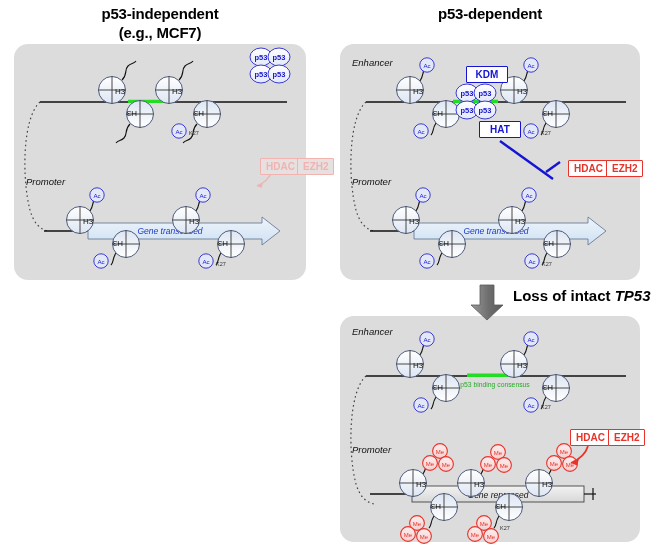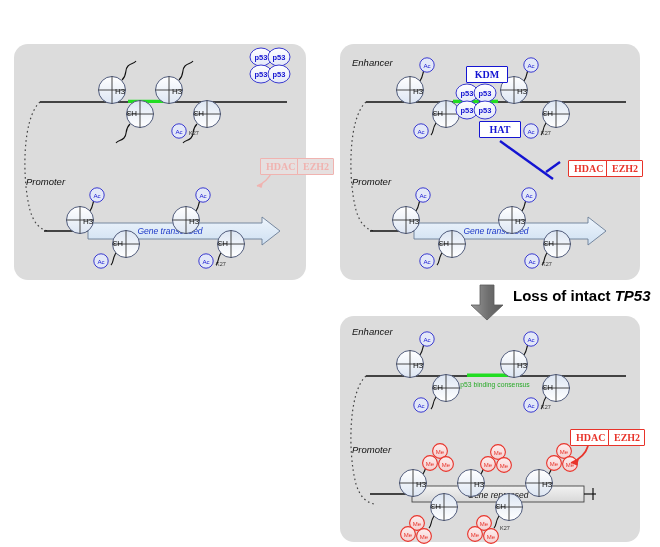--- a/index.html
+++ b/index.html
@@ -25,38 +25,43 @@
   }
 
   
   svg.layer{position:absolute;left:0;top:0;overflow:visible;}
 
   
   .enzbox{
     position:absolute;border:1.4px solid #1414d2;background:#ffffff;
     color:#1414d2;font-size:10px;font-weight:bold;
     padding:2px 5px 2px 5px;text-align:center;border-radius:1px;
-    font-family:Liberation Serif, serif;line-height:11px;
+    font-family:Liberation Sans, sans-serif;line-height:11px;
   }
   .enzbox.red{border-color:#e8332a;color:#e8332a;}
   .enzbox.faded{border-color:#f0b3b0;color:#f0b3b0;background:#e6e0e0;}
 
   .tp53-text{
     position:absolute;font-weight:bold;font-size:15px;color:#000;
     white-space:nowrap;
   }
   .tp53-text i{font-style:italic;}
 </style>
 </head>
 <body>
 
 <div class="stage">
 
+  <div class="panel-title" style="left:10px;top:4px;width:300px;">
+    <div>p53-independent</div>
+    <div>(e.g., MCF7)</div>
+  </div>
 
   <div class="panel-title" style="left:340px;top:4px;width:300px;">
+    <div>p53-dependent</div>
   </div>
 
   <div class="panel" style="left:14px;top:44px;width:292px;height:236px;"></div>
   <div class="panel" style="left:340px;top:44px;width:300px;height:236px;"></div>
   <div class="panel" style="left:340px;top:316px;width:300px;height:226px;"></div>
 
   <div class="region-label" style="left:26px;top:176px;">Promoter</div>
 
   <div class="region-label" style="left:352px;top:57px;">Enhancer</div>
   <div class="region-label" style="left:352px;top:176px;">Promoter</div>

